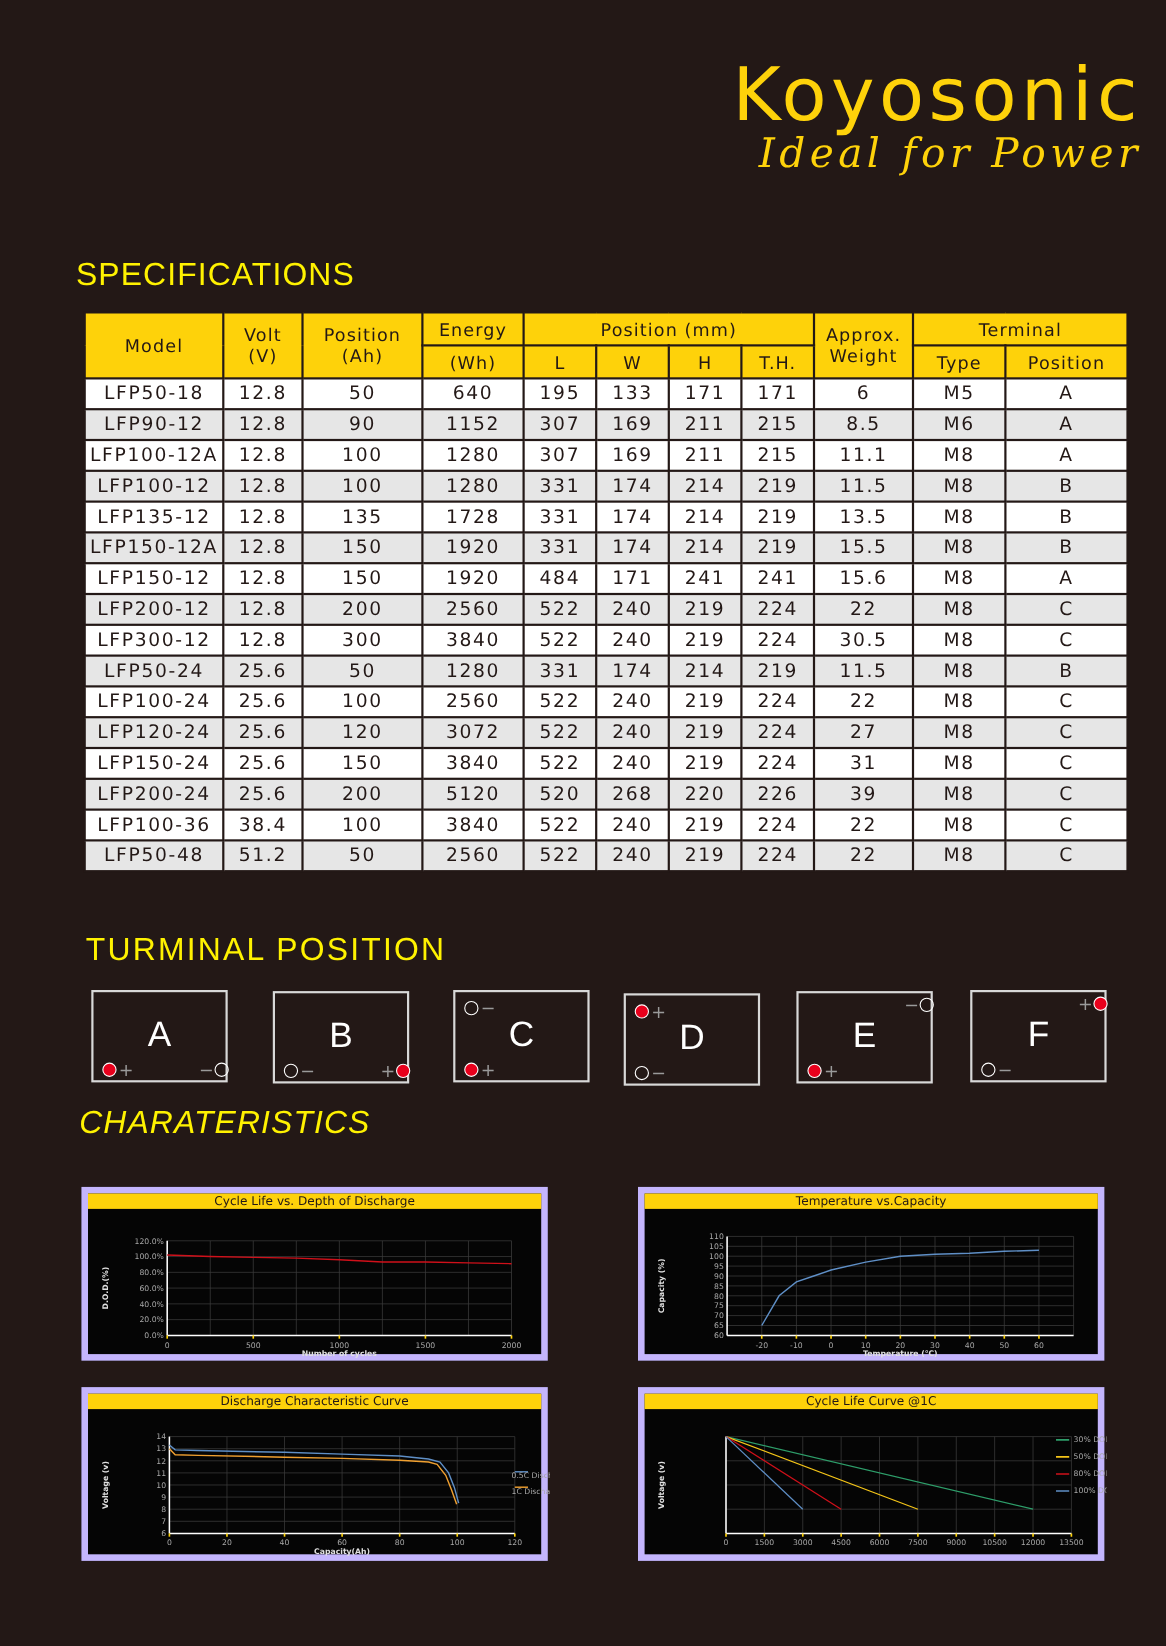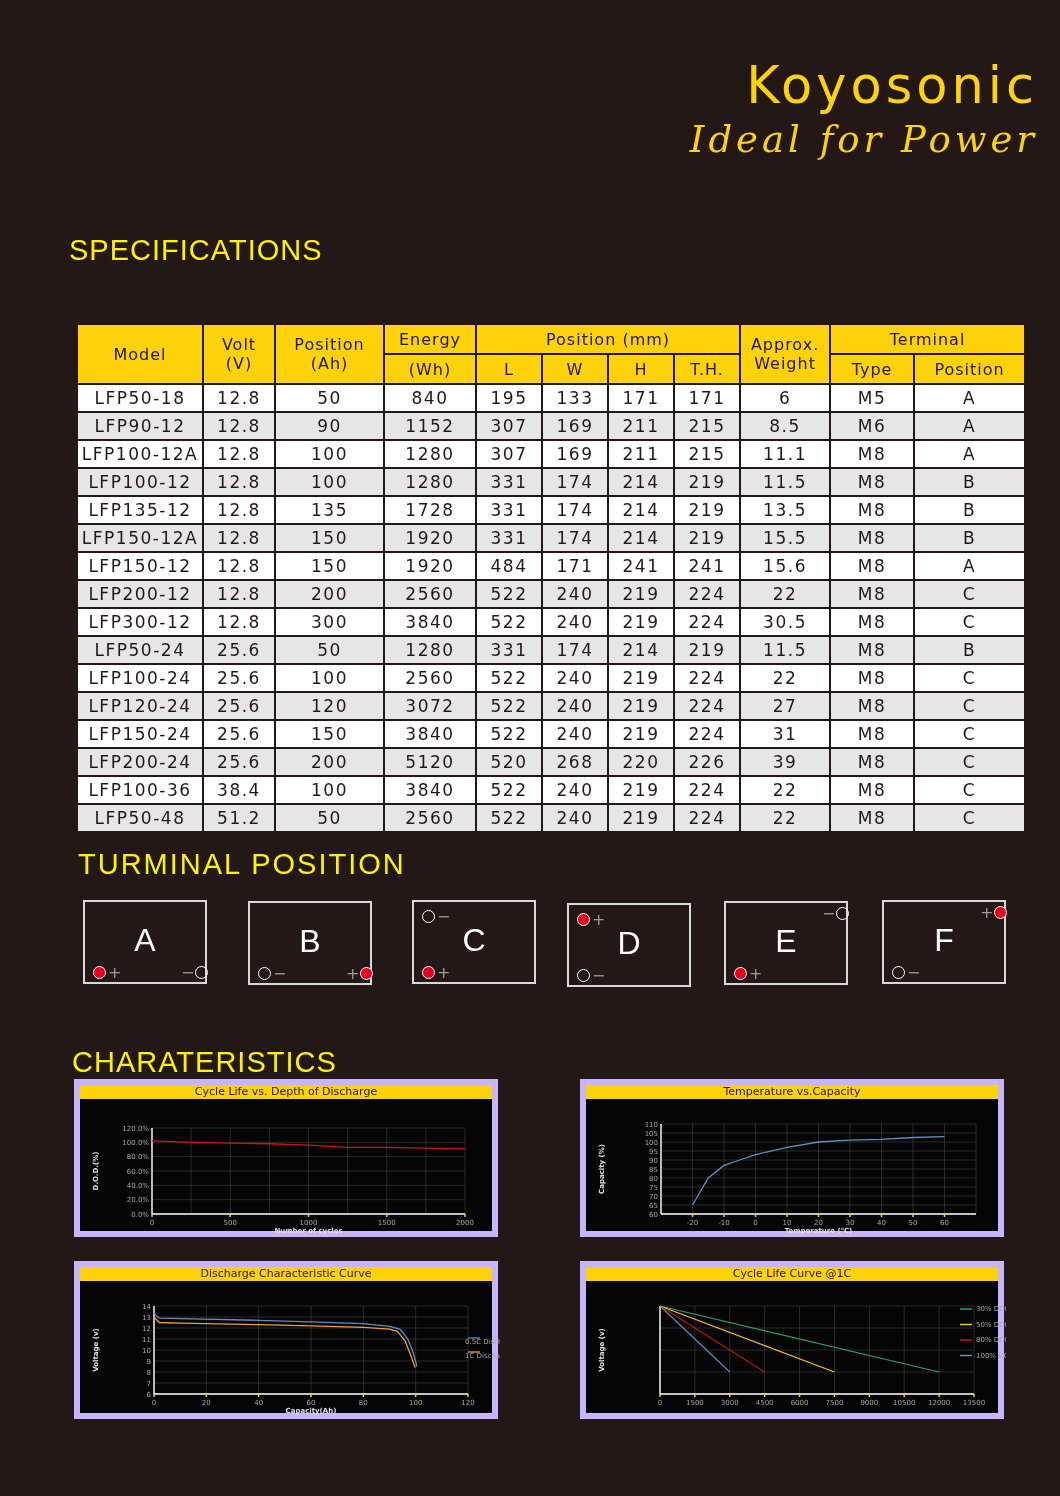--- a/index.html
+++ b/index.html
@@ -1,28 +1,28 @@
 <!DOCTYPE html>
 <html><head>
 <meta charset="utf-8">
 <style>
   html, body { margin:0; padding:0; }
   body {
     width:1060px; height:1496px; background:#231816; position:relative; overflow:hidden;
     font-family:"DejaVu Sans", sans-serif; color:#fff;
   }
   .brand { position:absolute; right:22px; top:48px; text-align:right; color:#fed20a; }
-  .brand-name { font-family:"DejaVu Sans", sans-serif; font-size:51px; letter-spacing:4px; line-height:76px; font-weight:normal; }
+  .brand-name { font-family:"DejaVu Sans", sans-serif; font-size:67px; letter-spacing:4px; line-height:76px; font-weight:normal; }
   .brand-tag { font-family:"DejaVu Serif", serif; font-style:italic; font-size:37px; letter-spacing:4px; margin-top:-6px; margin-right:0; }
   .section-title { position:absolute; color:#fff200; font-family:"Liberation Sans", sans-serif; font-size:29px; letter-spacing:1px; }
   #t-spec { left:69px; top:234px; }
   #t-term { left:78px; top:848px; letter-spacing:2px; }
-  #t-char { left:72px; top:1046px; }
-
-  table.spec { position:absolute; left:76px; top:283px; width:932px; border-collapse:collapse; table-layout:fixed; font-family:"DejaVu Sans", sans-serif;margin-top:40px; }
+  #t-char { left:72px; top:1005px;font-style:italic; }
+
+  table.spec { position:absolute; left:76px; top:283px; width:932px; border-collapse:collapse; table-layout:fixed; font-family:"DejaVu Sans", sans-serif; }
   table.spec th { background:#fed20a; color:#231816; font-weight:normal; font-size:16px; letter-spacing:1px; border:2px solid #231816; padding:0; line-height:19px; }
   table.spec td { color:#231816; font-size:17px; letter-spacing:1.5px; text-align:center; border:2px solid #231816; height:26px; padding:0; }
   table.spec tr.row:nth-child(odd) td { background:#ffffff; }
   table.spec tr.row:nth-child(even) td { background:#e6e6e6; }
   tr.h1 th { height:28px; }
   tr.h2 th { height:28px; }
 
   .term-box { position:absolute; width:124px; height:84px; border:2px solid #d8d8d8; box-sizing:border-box; }
   .term-letter { position:absolute; left:0; right:0; top:20px; text-align:center; font-family:"Liberation Sans", sans-serif; font-size:32px; color:#fff; }
   .pos { position:absolute; width:13px; height:13px; border-radius:50%; background:#e8001c; border:1.5px solid #fff; box-sizing:border-box; }
@@ -77,21 +77,21 @@
       <th>T.H.</th>
       <th>Type</th>
       <th>Position</th>
     </tr>
   </thead>
   <tbody id="spec-body">
       <tr class="row">
         <td>LFP50-18</td>
         <td>12.8</td>
         <td>50</td>
-        <td>840</td>
+        <td>640</td>
         <td>195</td>
         <td>133</td>
         <td>171</td>
         <td>171</td>
         <td>6</td>
         <td>M5</td>
         <td>A</td>
       </tr>
       <tr class="row">
         <td>LFP90-12</td>

